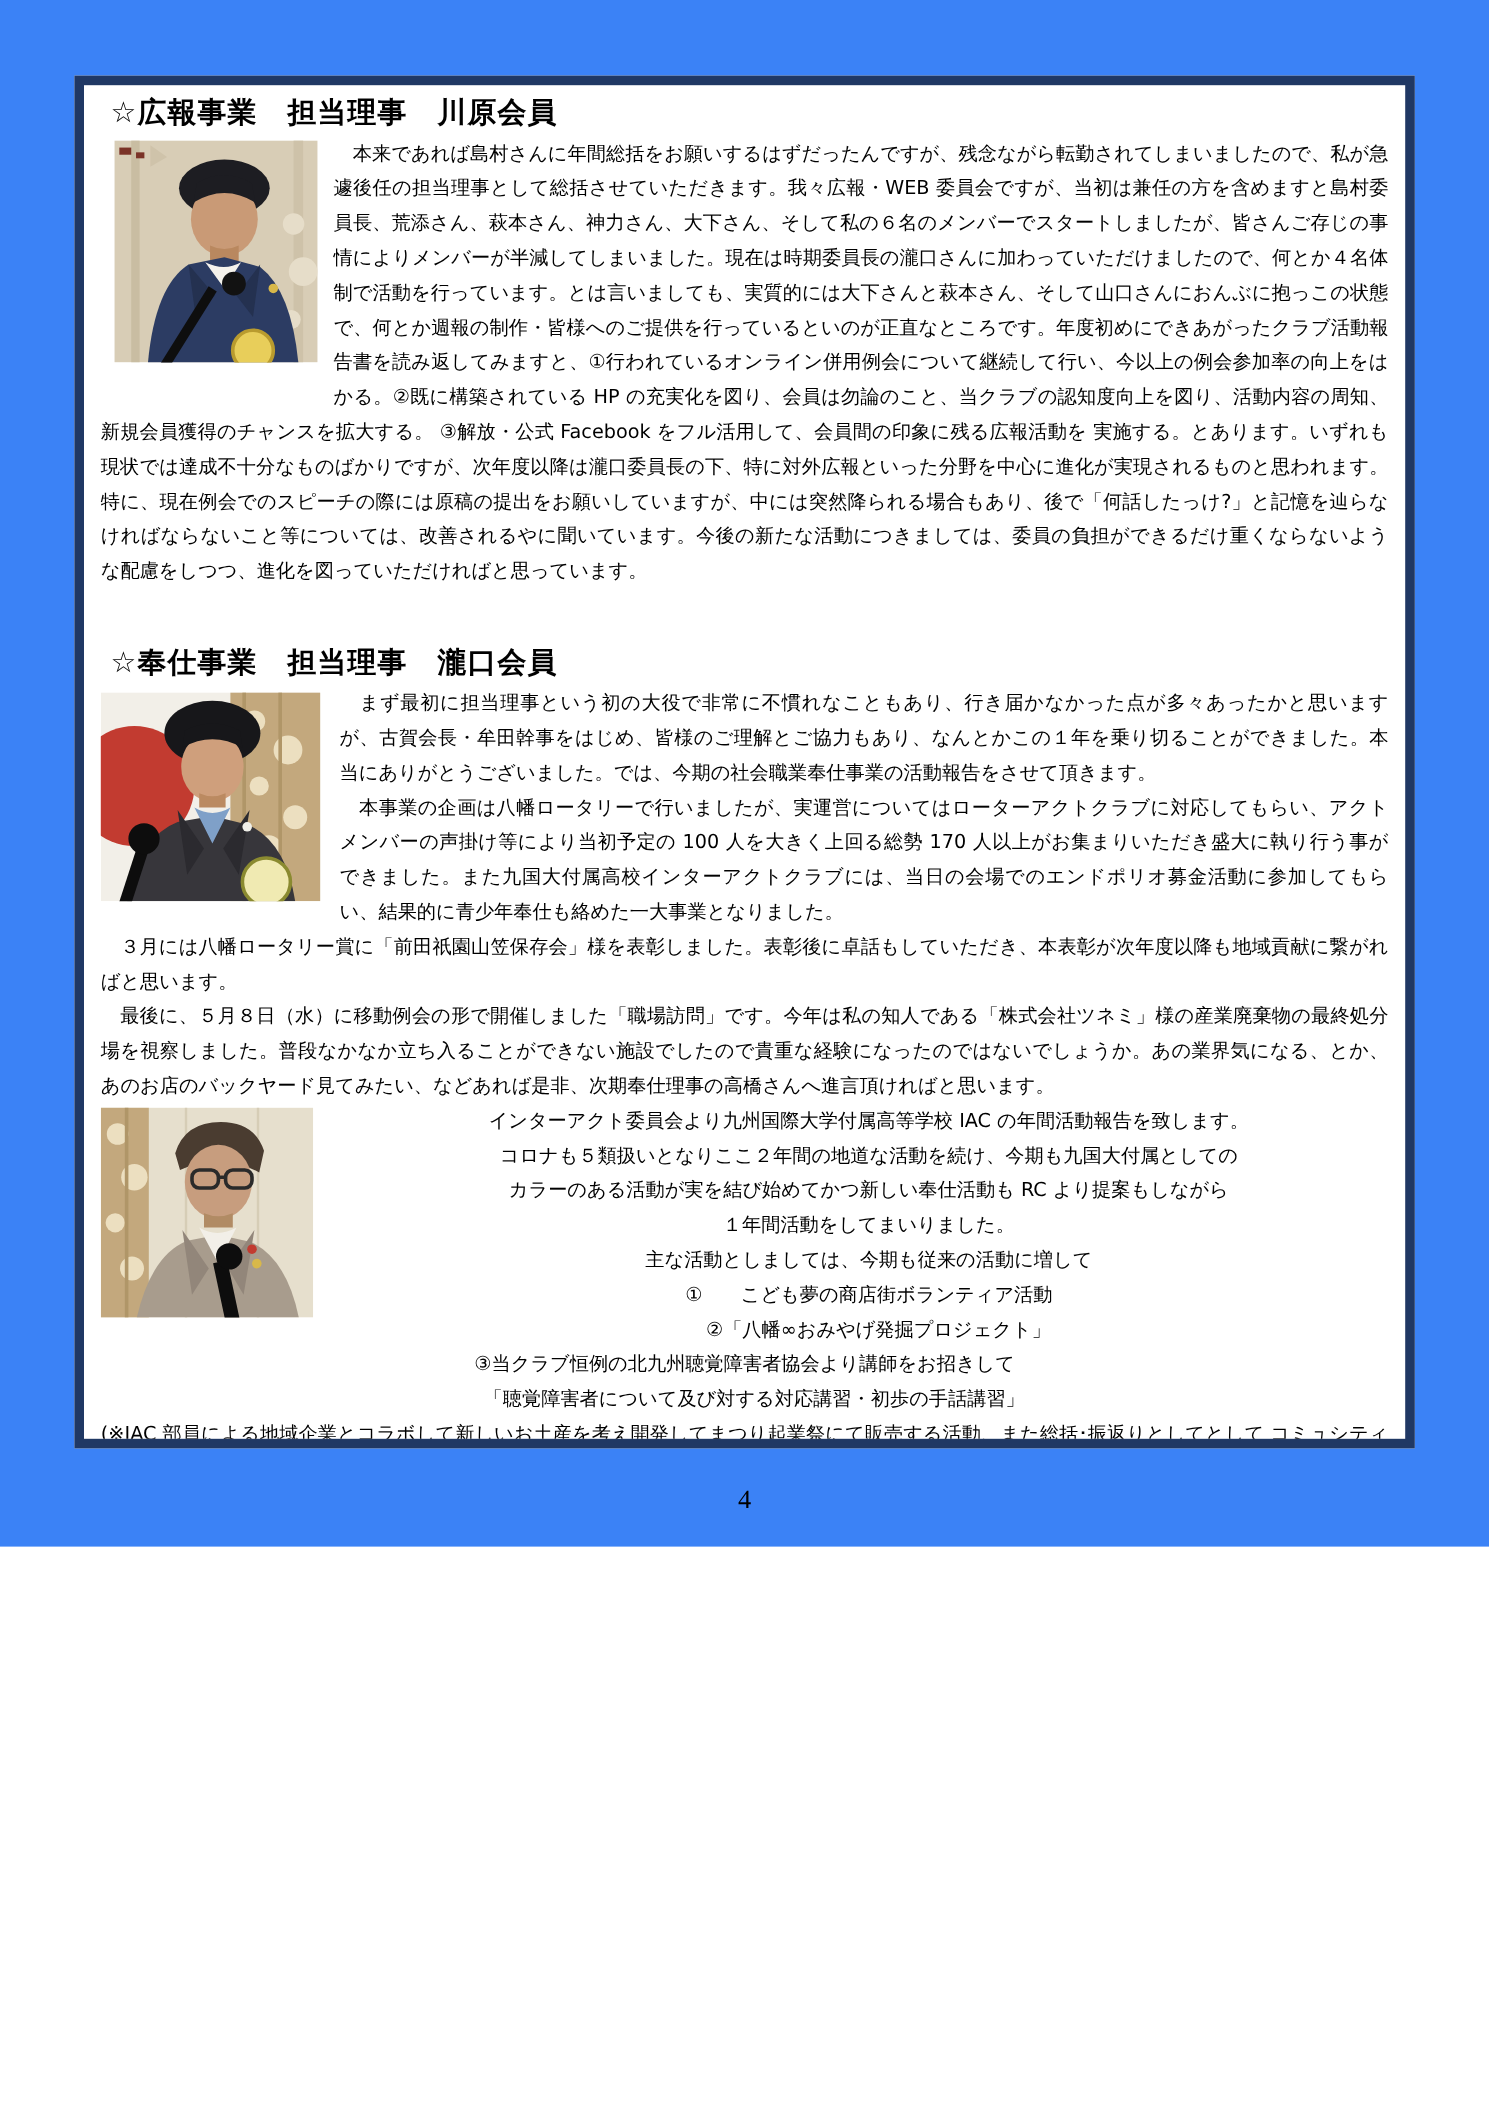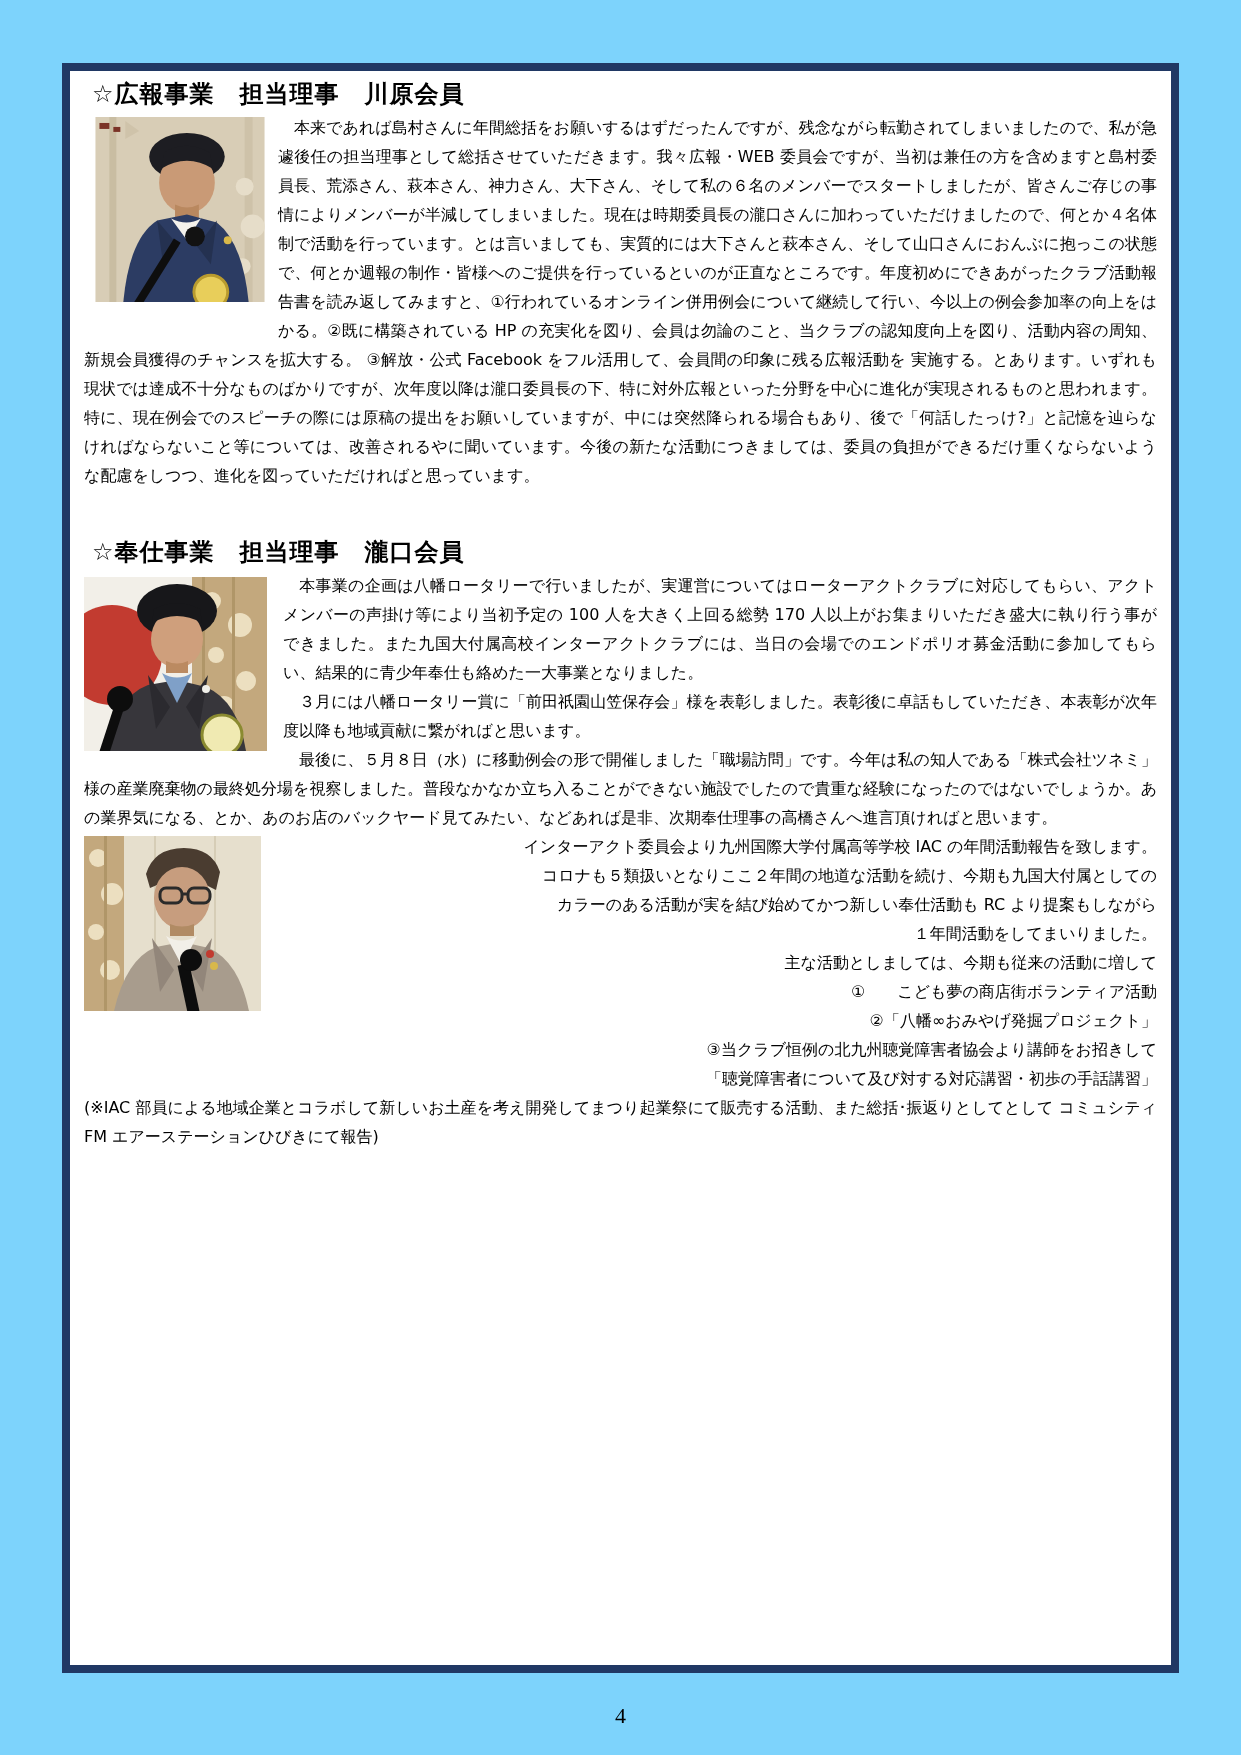--- a/index.html
+++ b/index.html
@@ -1,19 +1,19 @@
 <!DOCTYPE html>
 <html lang="ja"><head>
 <meta charset="utf-8">
 <style>
   html,body{margin:0;padding:0;background:#ffffff;}
   .page{
     position:relative;
-    width:1241px;height:1755px;
-    background:#7dd3fc;
+    width:1241px;height:1289px;
+    background:#3b82f6;
     font-family:"DejaVu Sans","Liberation Sans",sans-serif;
     color:#000;
     overflow:hidden;
   }
   .frame{
     position:absolute;
     left:62px;top:63px;right:62px;bottom:82px;
     border:8px solid #203864;
     background:#fff;
     padding:6px 14px 8px 14px;
@@ -31,21 +31,21 @@
   }
   .sec-interact h2.sec-heading{margin-left:20px;}
   .sec-hoshi h2.sec-heading{margin-top:45px;}
   .sec-interact h2.sec-heading{margin-top:24px;}
   .body-text{
     font-size:16px;
     line-height:29px;
     text-align:justify;
     margin:0;
   }
-  .pre{white-space:pre-line;text-align:right;}
+  .pre{white-space:pre-line;text-align:center;}
   .photo{float:left;display:block;}
   .photo-1{width:170px;height:185px;margin:4px 13px 43px 11px;}
   .photo-2{width:183px;height:174px;margin:6px 16px 23px 0;}
   .photo-3{width:177px;height:175px;margin:4px 30px 24px 0;}
   .page-number{
     position:absolute;
     left:0;right:0;bottom:26px;
     text-align:center;
     font-family:"Liberation Serif","DejaVu Serif",serif;
     font-size:22px;
@@ -106,20 +106,21 @@
           <path d="M82 84 q11 5 22 0 l0 12 l-22 0 z" fill="#bb8a61"></path>
           <path d="M22 174 q10 -54 42 -66 l29 -5 l29 7 q32 14 40 64 z" fill="#37363b"></path>
           <path d="M78 96 l15 30 l15 -30 q-15 9 -30 0 z" fill="#7fa0c8"></path>
           <path d="M64 98 l22 32 l-14 22 z" fill="#2b2a2f"></path>
           <path d="M124 98 l-22 32 l13 22 z" fill="#2b2a2f"></path>
           <circle cx="122" cy="112" r="4" fill="#f0efe9"></circle>
           <rect x="22" y="120" width="10" height="70" fill="#0d0d0d" transform="rotate(18 27 155)"></rect>
           <circle cx="36" cy="122" r="13" fill="#0d0d0d"></circle>
           <circle cx="138" cy="158" r="20" fill="#f0eab2" stroke="#8a8a30" stroke-width="3"></circle>
         </svg>
+        <p class="body-text">　まず最初に担当理事という初の大役で非常に不慣れなこともあり、行き届かなかった点が多々あったかと思いますが、古賀会長・牟田幹事をはじめ、皆様のご理解とご協力もあり、なんとかこの１年を乗り切ることができました。本当にありがとうございました。では、今期の社会職業奉仕事業の活動報告をさせて頂きます。</p>
         <p class="body-text">　本事業の企画は八幡ロータリーで行いましたが、実運営についてはローターアクトクラブに対応してもらい、アクトメンバーの声掛け等により当初予定の 100 人を大きく上回る総勢 170 人以上がお集まりいただき盛大に執り行う事ができました。また九国大付属高校インターアクトクラブには、当日の会場でのエンドポリオ募金活動に参加してもらい、結果的に青少年奉仕も絡めた一大事業となりました。</p>
         <p class="body-text">　３月には八幡ロータリー賞に「前田祇園山笠保存会」様を表彰しました。表彰後に卓話もしていただき、本表彰が次年度以降も地域貢献に繋がればと思います。</p>
         <p class="body-text">　最後に、５月８日（水）に移動例会の形で開催しました「職場訪問」です。今年は私の知人である「株式会社ツネミ」様の産業廃棄物の最終処分場を視察しました。普段なかなか立ち入ることができない施設でしたので貴重な経験になったのではないでしょうか。あの業界気になる、とか、あのお店のバックヤード見てみたい、などあれば是非、次期奉仕理事の高橋さんへ進言頂ければと思います。</p>
       </div>
     </div>
 
     <div class="section sec-interact">
       <div>
         <svg class="photo photo-3" viewBox="0 0 177 175" xmlns="http://www.w3.org/2000/svg">
           <rect width="177" height="175" fill="#e6dfcd"></rect>

